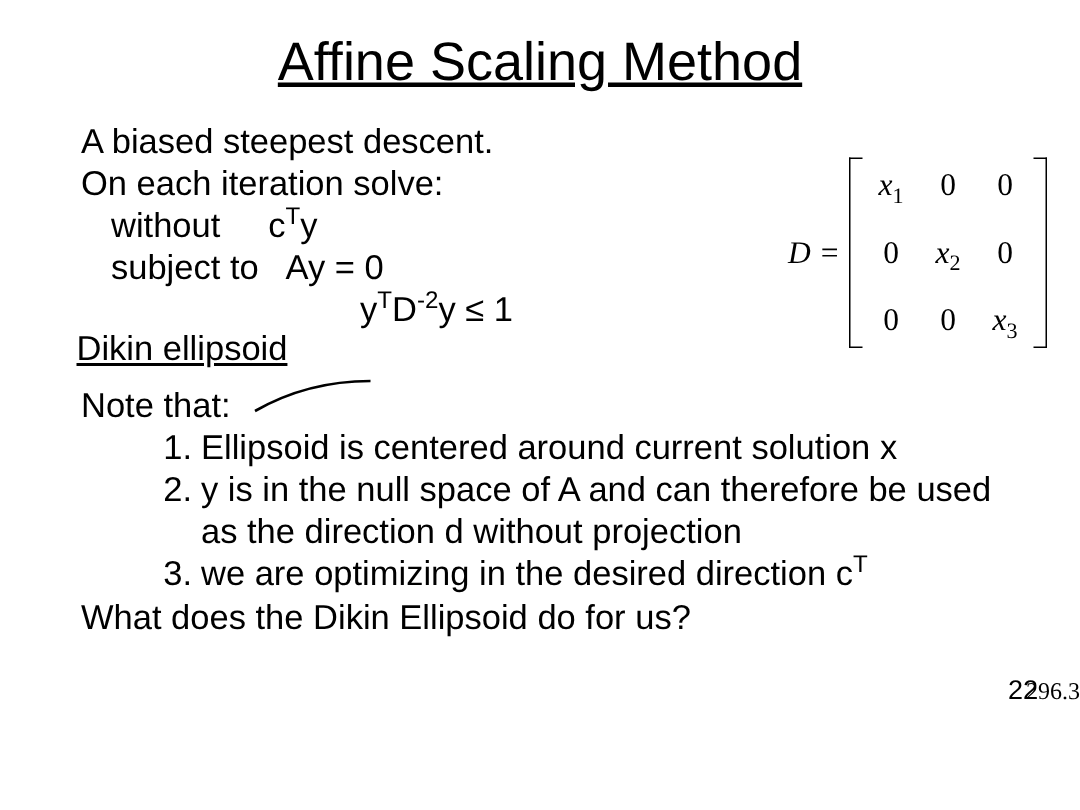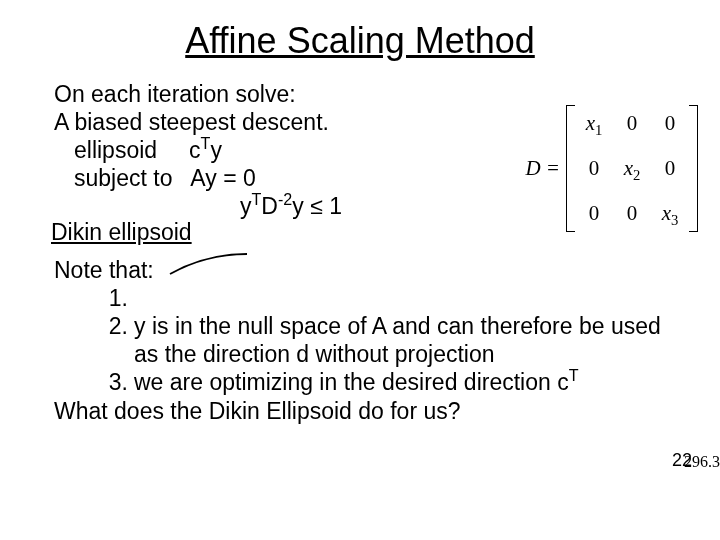--- a/index.html
+++ b/index.html
@@ -98,25 +98,25 @@
 </style>
 </head>
 <body>
 
 <div class="slide">
 
   <h1 class="title">Affine Scaling Method</h1>
 
   <div class="body">
 
+    <div class="indent1">A biased steepest descent.</div>
     <div class="indent1">On each iteration solve:</div>
-    <div class="indent1">A biased steepest descent.</div>
 
     <div class="indent2">
-      <span>ellipsoid</span>
+      <span>without</span>
       &nbsp;&nbsp;&nbsp;
       <span>
         <span>c</span><span class="sup">T</span><span>y</span>
       </span>
     </div>
 
     <div class="indent2">
       <span>subject to</span>
       &nbsp;
       <span>Ay = 0</span>
@@ -134,20 +134,21 @@
 
     <svg class="connector" style="left:165px; top:252px;" width="90" height="30">
       <path d="M 5 22 Q 40 2 82 2" stroke="#000" stroke-width="1.8" fill="none"></path>
     </svg>
 
     <div class="note-block">
       <div class="indent1">Note that:</div>
 
       <div class="indent3 list-item">
         <div class="num">1.</div>
+        <div class="txt">Ellipsoid is centered around current solution x</div>
       </div>
 
       <div class="indent3 list-item">
         <div class="num">2.</div>
         <div class="txt">y is in the null space of A and can therefore be used as the direction d without projection</div>
       </div>
 
       <div class="indent3 list-item">
         <div class="num">3.</div>
         <div class="txt">

